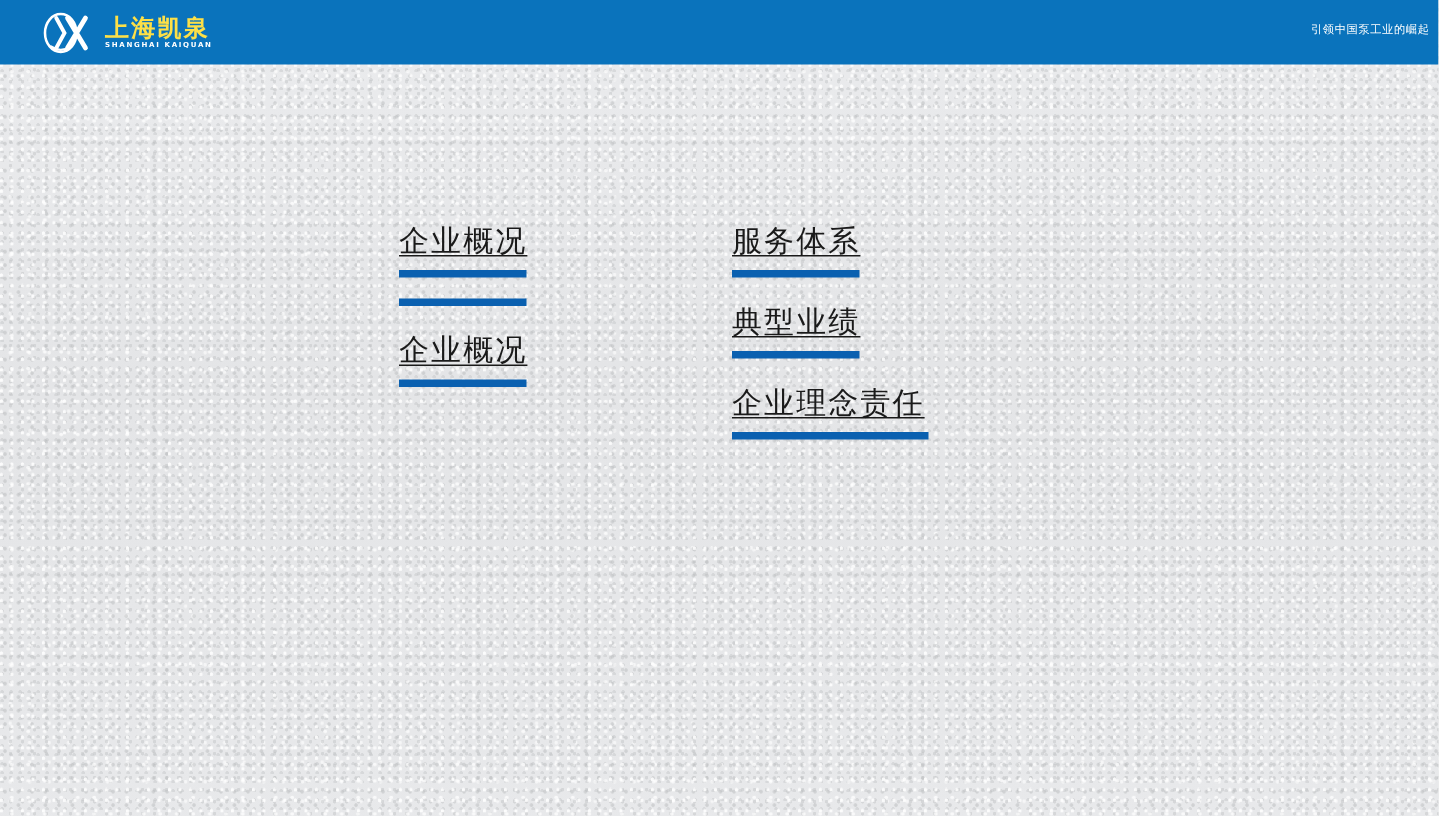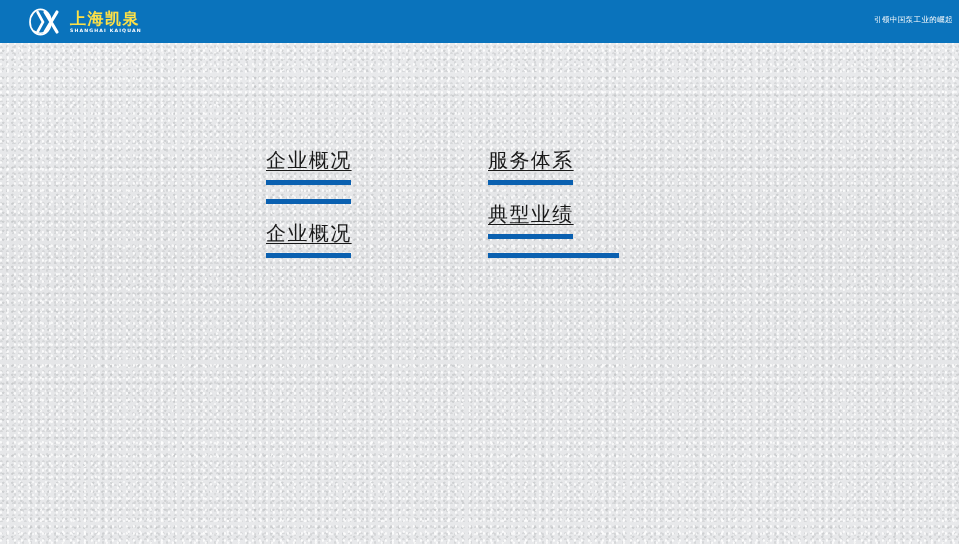--- a/index.html
+++ b/index.html
@@ -193,20 +193,21 @@
         <span class="menu-label">服务体系</span>
         <span class="menu-rule w4"></span>
       </div>
 
       <div class="menu-item">
         <span class="menu-label">典型业绩</span>
         <span class="menu-rule w4"></span>
       </div>
 
       <div class="menu-item">
+        <span class="menu-label">企业理念责任</span>
         <span class="menu-rule w6"></span>
       </div>
 
     </div>
   </div>
 
 
 </div>
 
 </body></html>

